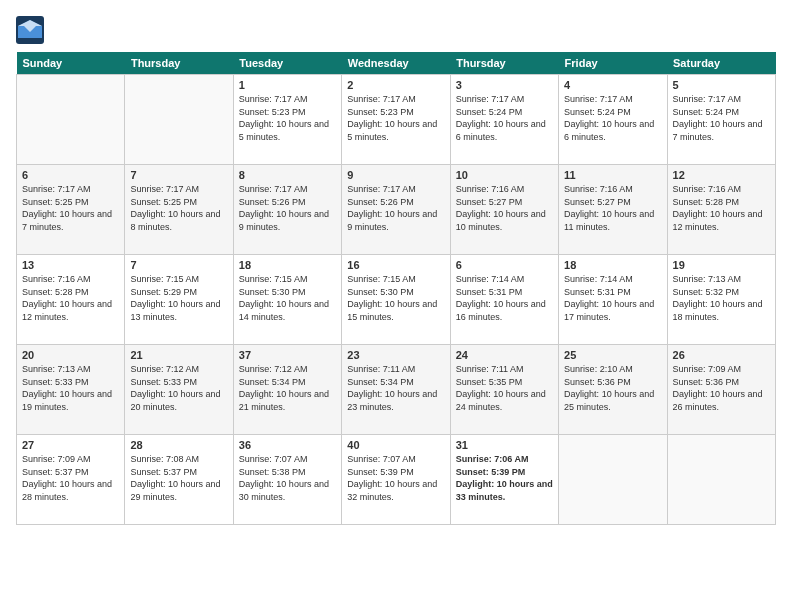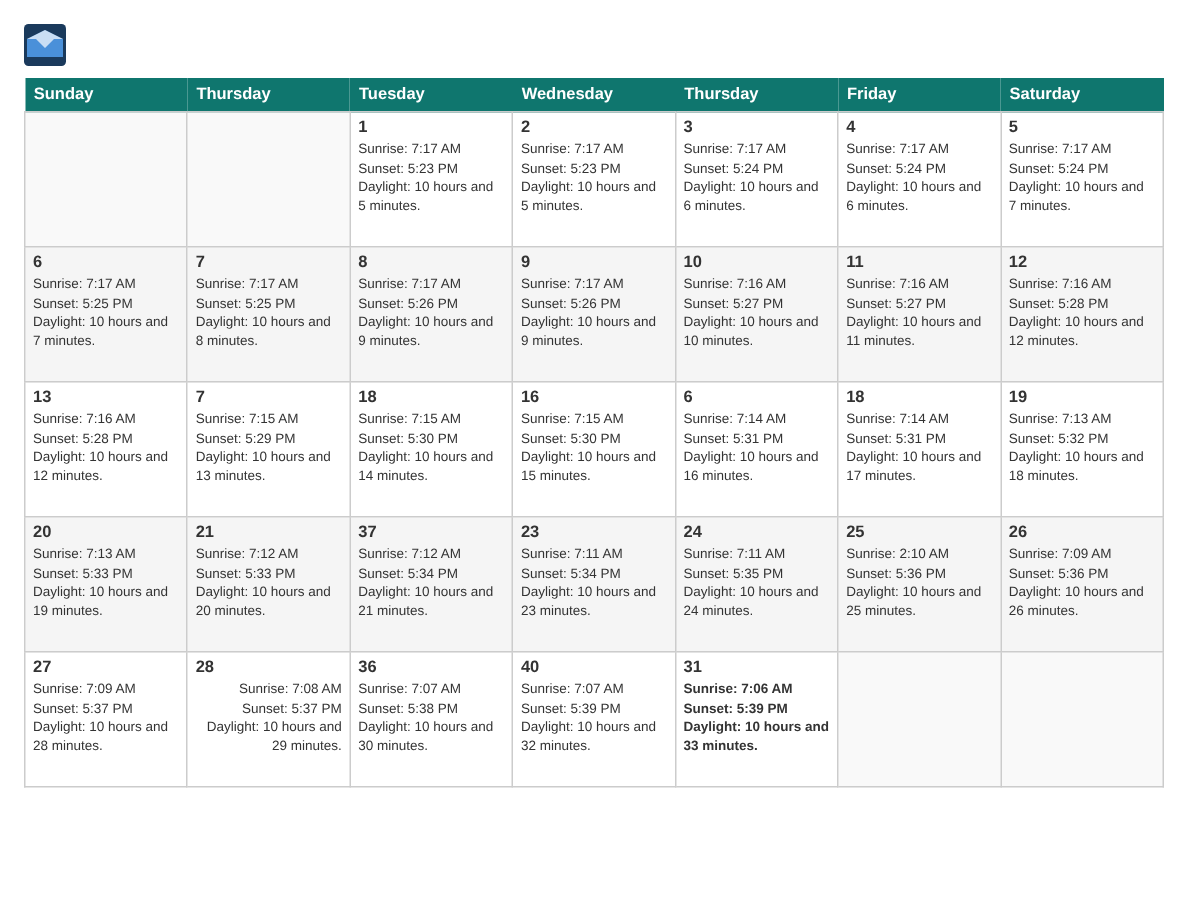--- a/index.html
+++ b/index.html
@@ -291,21 +291,21 @@
       </tr>
       <tr>
         <td>
           <span class="day-num">27</span>
           <div class="cell-info" style="white-space: pre-line;">Sunrise: 7:09 AM
 Sunset: 5:37 PM
 Daylight: 10 hours and 28 minutes.</div>
         </td>
         <td>
           <span class="day-num">28</span>
-          <div class="cell-info" style="white-space: pre-line; text-align: right;">Sunrise: 7:08 AM
+          <div class="cell-info" style="white-space: pre-line;">Sunrise: 7:08 AM
 Sunset: 5:37 PM
 Daylight: 10 hours and 29 minutes.</div>
         </td>
         <td>
           <span class="day-num">36</span>
           <div class="cell-info" style="white-space: pre-line;">Sunrise: 7:07 AM
 Sunset: 5:38 PM
 Daylight: 10 hours and 30 minutes.</div>
         </td>
         <td>

